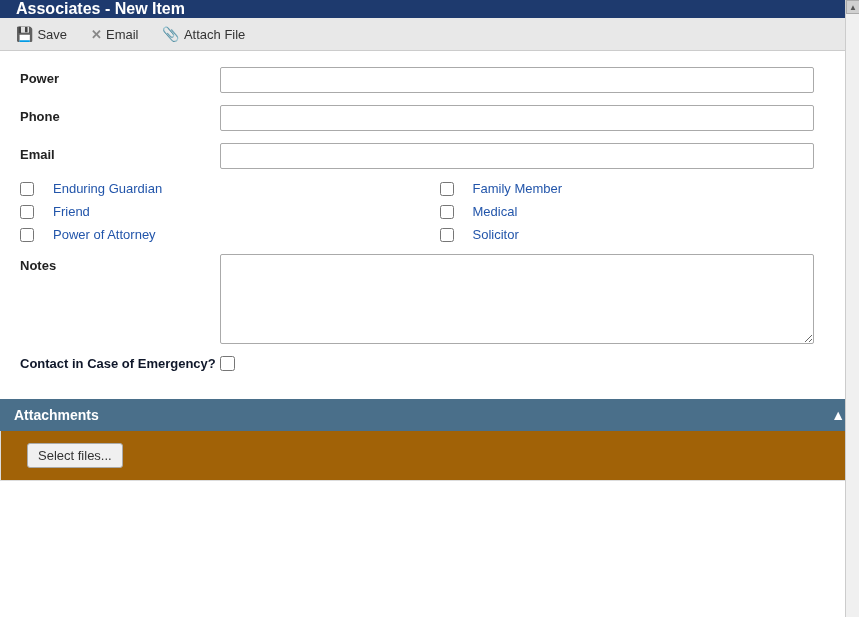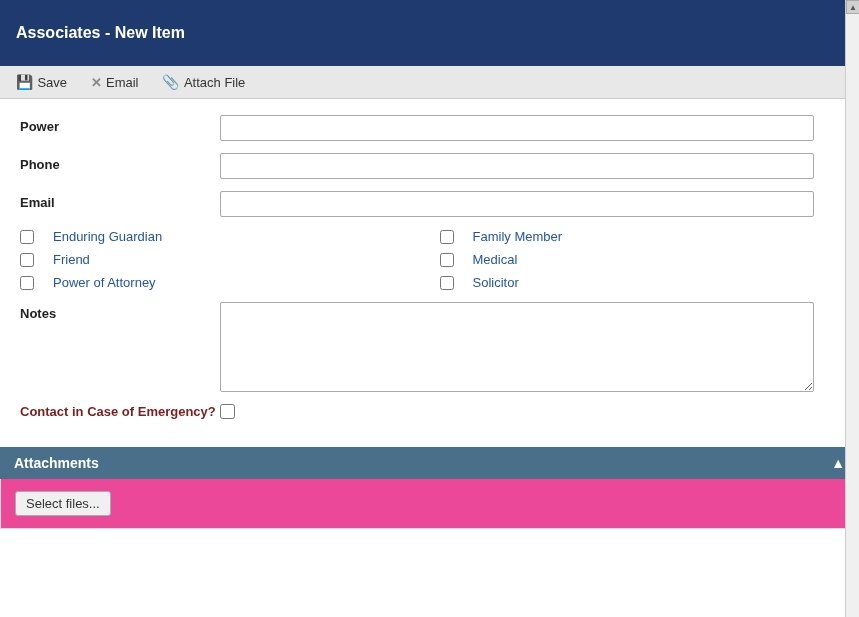--- a/index.html
+++ b/index.html
@@ -9,21 +9,21 @@
       background: #fff;
       width: 859px;
       min-height: 617px;
       overflow: hidden;
     }
 
     
     .title-bar {
       background: #1e3a6e;
       color: #fff;
-      padding: 24px 16px;
+      padding: 0 16px;
       font-size: 16px;
       font-weight: bold;
     }
 
     
     .toolbar {
       background: #e8e8e8;
       border-bottom: 1px solid #ccc;
       padding: 6px 12px;
       display: flex;
@@ -141,21 +141,21 @@
 
     
     .emergency-row {
       display: flex;
       align-items: center;
       margin-bottom: 12px;
     }
     .emergency-label {
       width: 200px;
       font-weight: bold;
-      color: #7f1d1d;
+      color: #0f172a;
       font-size: 13px;
     }
     .emergency-checkbox {
       width: 15px;
       height: 15px;
       cursor: pointer;
     }
 
     
     .attachments-header {
@@ -168,24 +168,24 @@
       justify-content: space-between;
       align-items: center;
       cursor: pointer;
     }
     .attachments-header .chevron {
       font-size: 14px;
       color: #fff;
     }
 
     .attachments-body {
-      background: #ec4899;
+      background: #a16207;
       border: 1px solid #ddd;
       border-top: none;
-      padding: 12px 14px;
+      padding: 12px 26px;
     }
 
     .select-files-btn {
       background: #f0f0f0;
       border: 1px solid #aaa;
       border-radius: 3px;
       padding: 4px 10px;
       font-size: 13px;
       cursor: pointer;
       color: #333;

